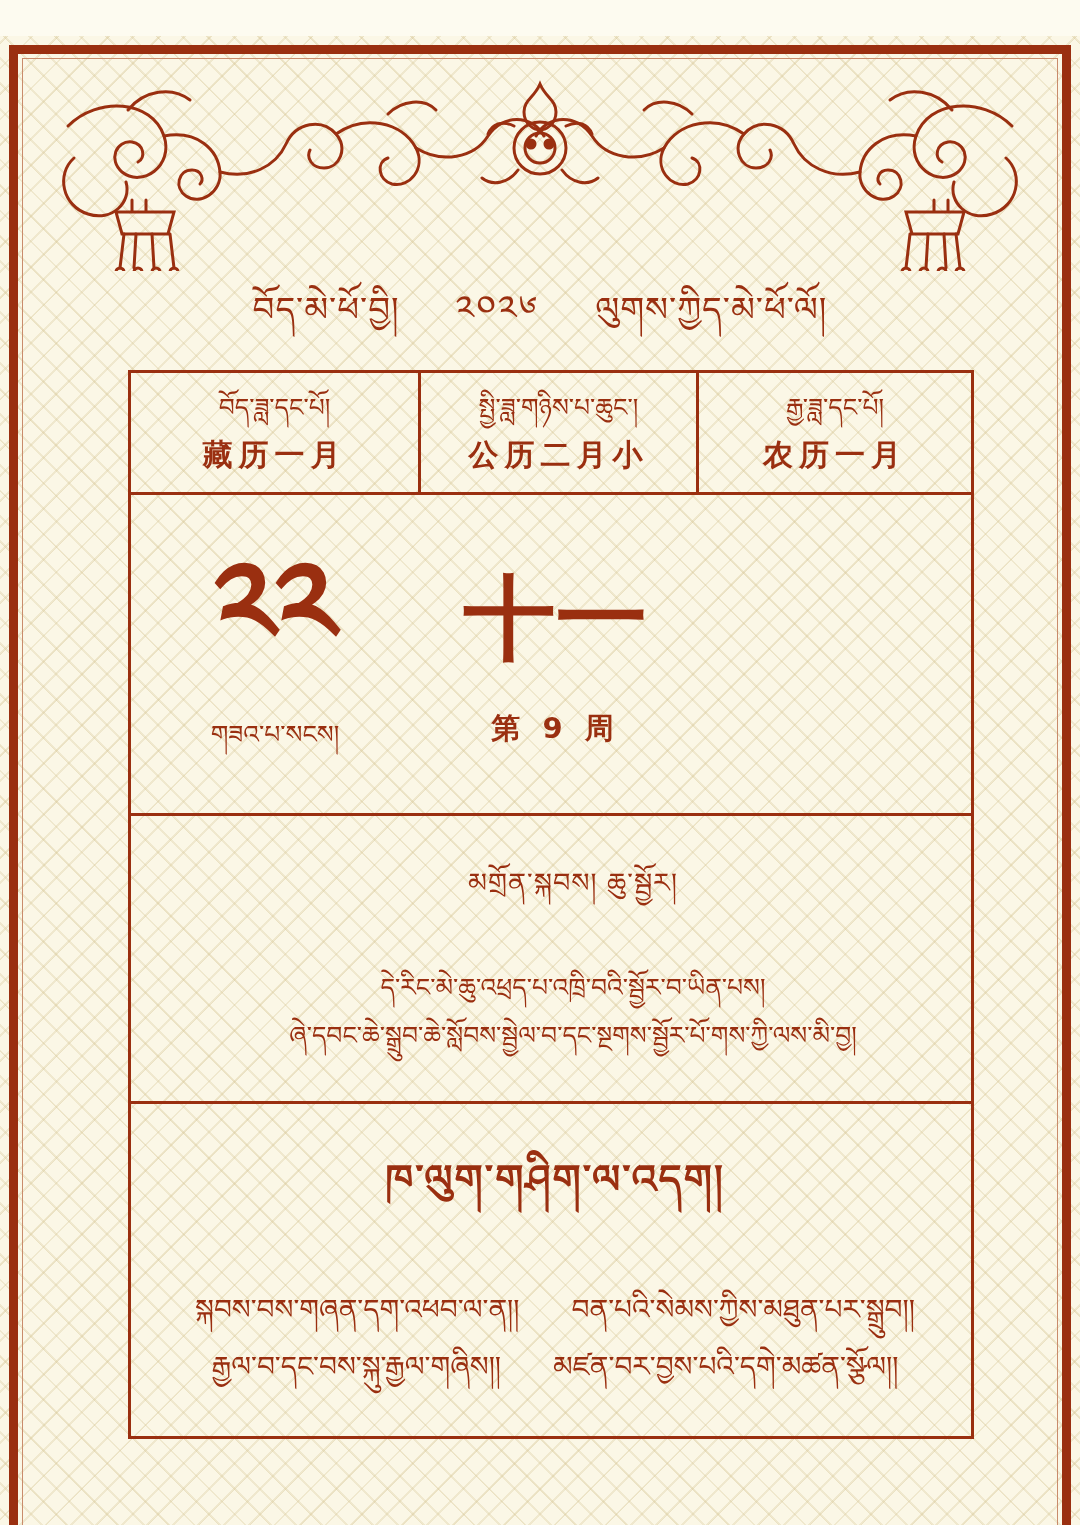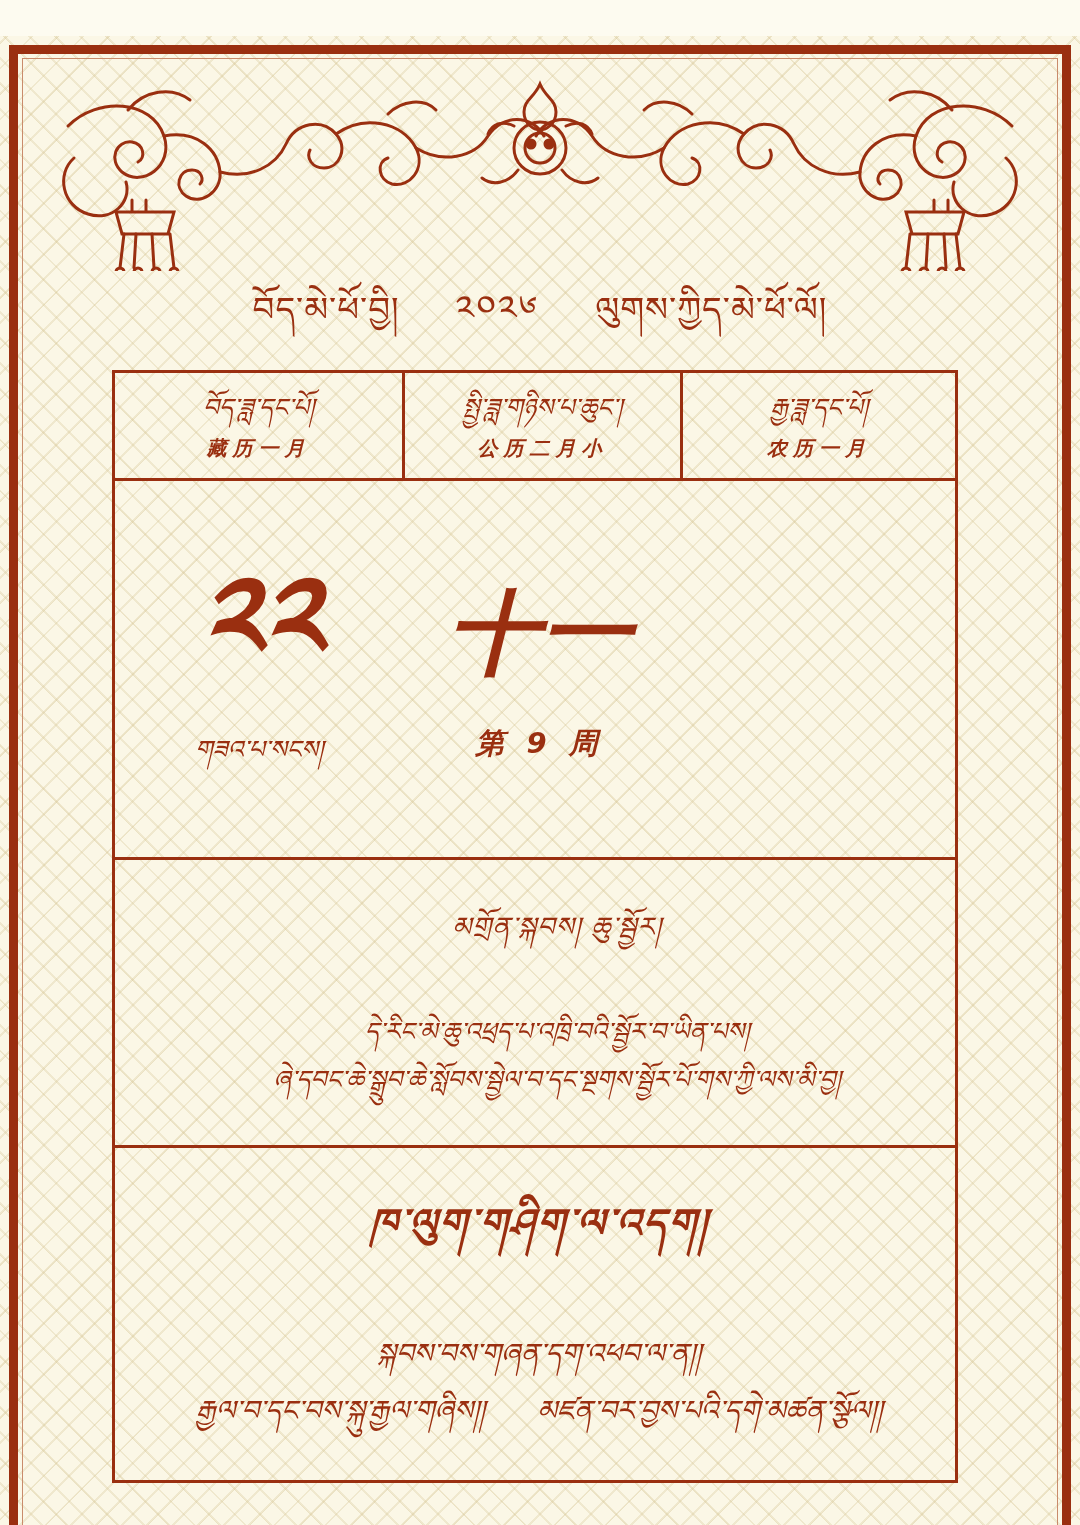--- a/index.html
+++ b/index.html
@@ -77,26 +77,25 @@
     letter-spacing: 1px;
   }
   .title-year {
     font-size: 36px;
     letter-spacing: 2px;
   }
 
   
   .table {
     position: absolute;
-    left: 112px;
+    left: 128px;
     top: 334px;
     width: 846px;
     border: 3px solid #9a2f10;
     box-sizing: border-box;
-    font-style: italic;
   }
   .row { display: flex; }
   .row.head { border-bottom: 3px solid #9a2f10; }
   .cell {
     box-sizing: border-box;
     color: #9a2f10;
     text-align: center;
   }
   .head .cell {
     padding: 20px 4px 16px 4px;
@@ -104,28 +103,28 @@
   .col-l { width: 288px; }
   .col-m { width: 282px; border-left: 3px solid #9a2f10; border-right: 3px solid #9a2f10; }
   .col-r { width: 273px; }
 
   .head-tib {
     font-size: 25px;
     line-height: 1.2;
     margin-bottom: 12px;
   }
   .head-cn {
-    font-size: 20px;
+    font-size: 30px;
     letter-spacing: 6px;
     font-weight: 600;
   }
 
   .row.big { border-bottom: 3px solid #9a2f10; }
   .big .cell {
-    height: 376px;
+    height: 318px;
     display: flex;
     flex-direction: column;
     align-items: center;
     justify-content: center;
   }
   .num-tib {
     font-size: 118px;
     line-height: 1;
     font-weight: 700;
     margin-top: 14px;
@@ -289,20 +288,21 @@
           <div class="note-line">དེ་རིང་མེ་ཆུ་འཕྲད་པ་འཁྲི་བའི་སྦྱོར་བ་ཡིན་པས།</div>
           <div class="note-line">ཞེ་དབང་ཆེ་སྒྲུབ་ཆེ་སློབས་སྦྱེལ་བ་དང་སྔགས་སྦྱོར་པོ་གས་ཀྱི་ལས་མི་བྱ།</div>
         </div>
       </div>
 
       <div class="row verse">
         <div class="verse-cell">
           <div class="verse-title">ཁ་ལུག་གཤིག་ལ་འདག།</div>
           <div class="verse-row">
             <span>སྐབས་བས་གཞན་དག་འཕབ་ལ་ན།།</span>
+            <span>བན་པའི་སེམས་ཀྱིས་མཐུན་པར་སྒྲུབ།།</span>
           </div>
           <div class="verse-row">
             <span>རྒྱལ་བ་དང་བས་སྐུ་རྒྱལ་གཞིས།།</span>
             <span>མཛན་བར་བྱས་པའི་དགེ་མཚན་སྩོལ།།</span>
           </div>
         </div>
       </div>
 
     </div>
   </div>

